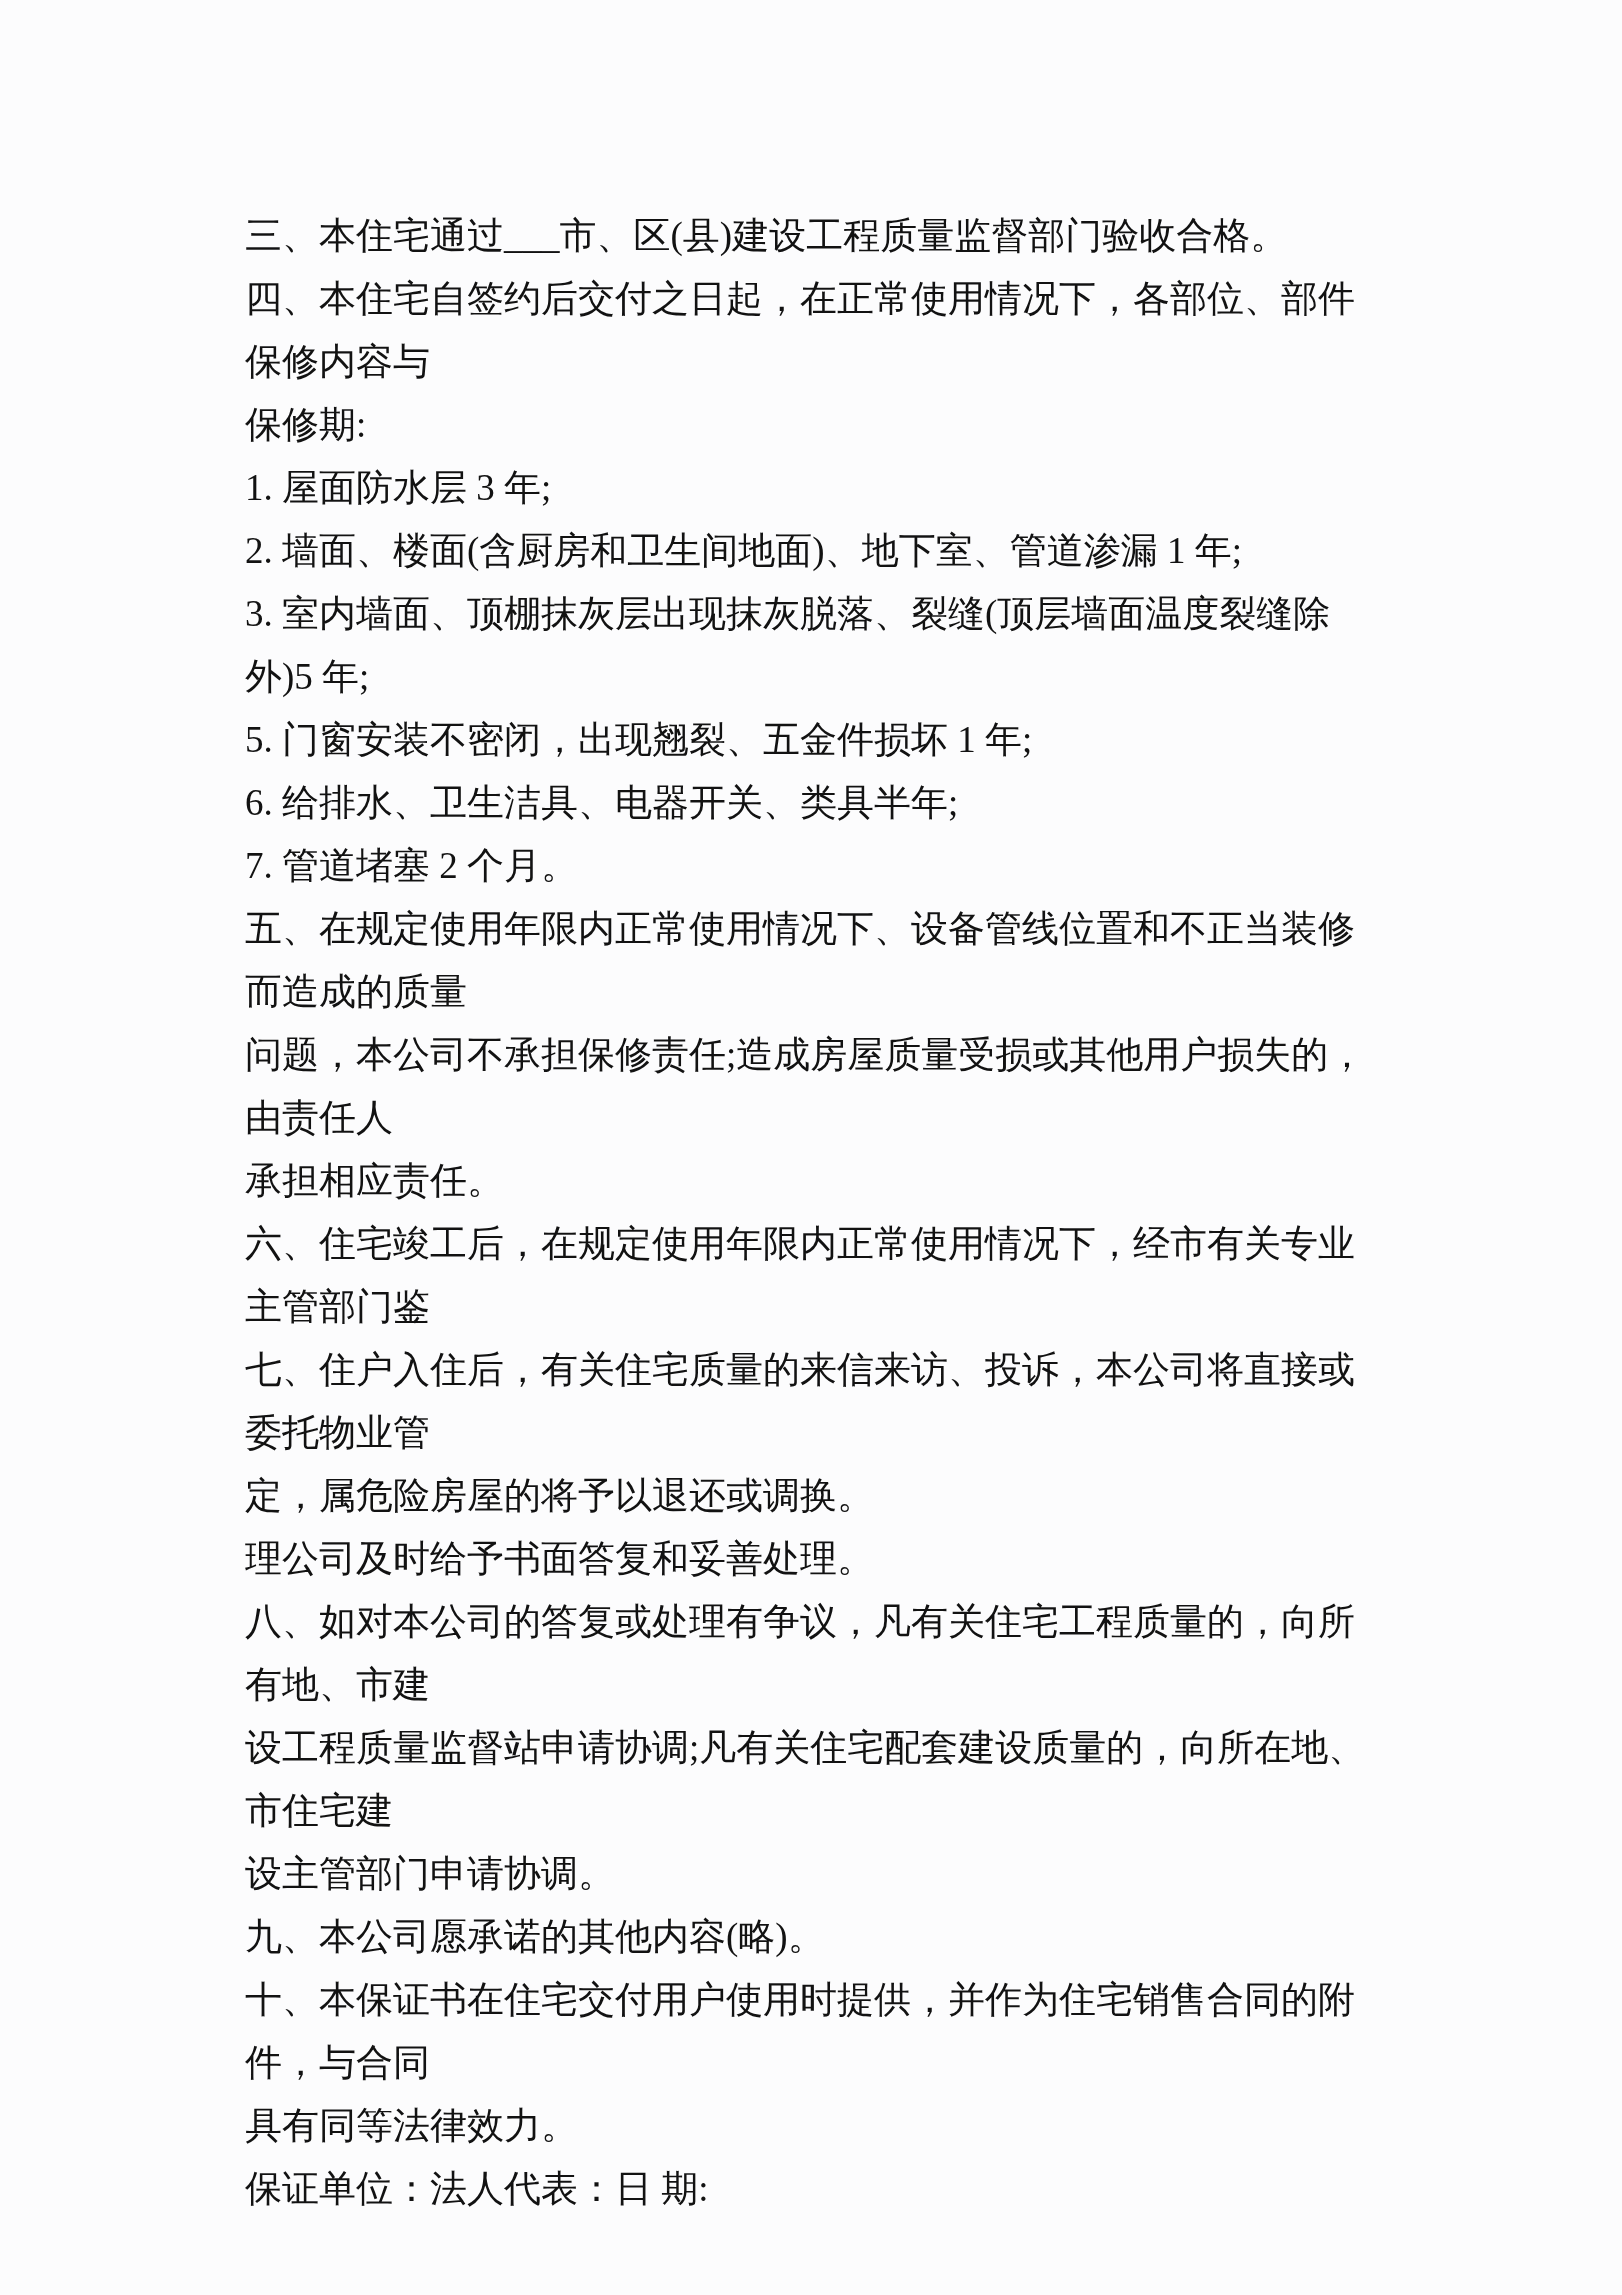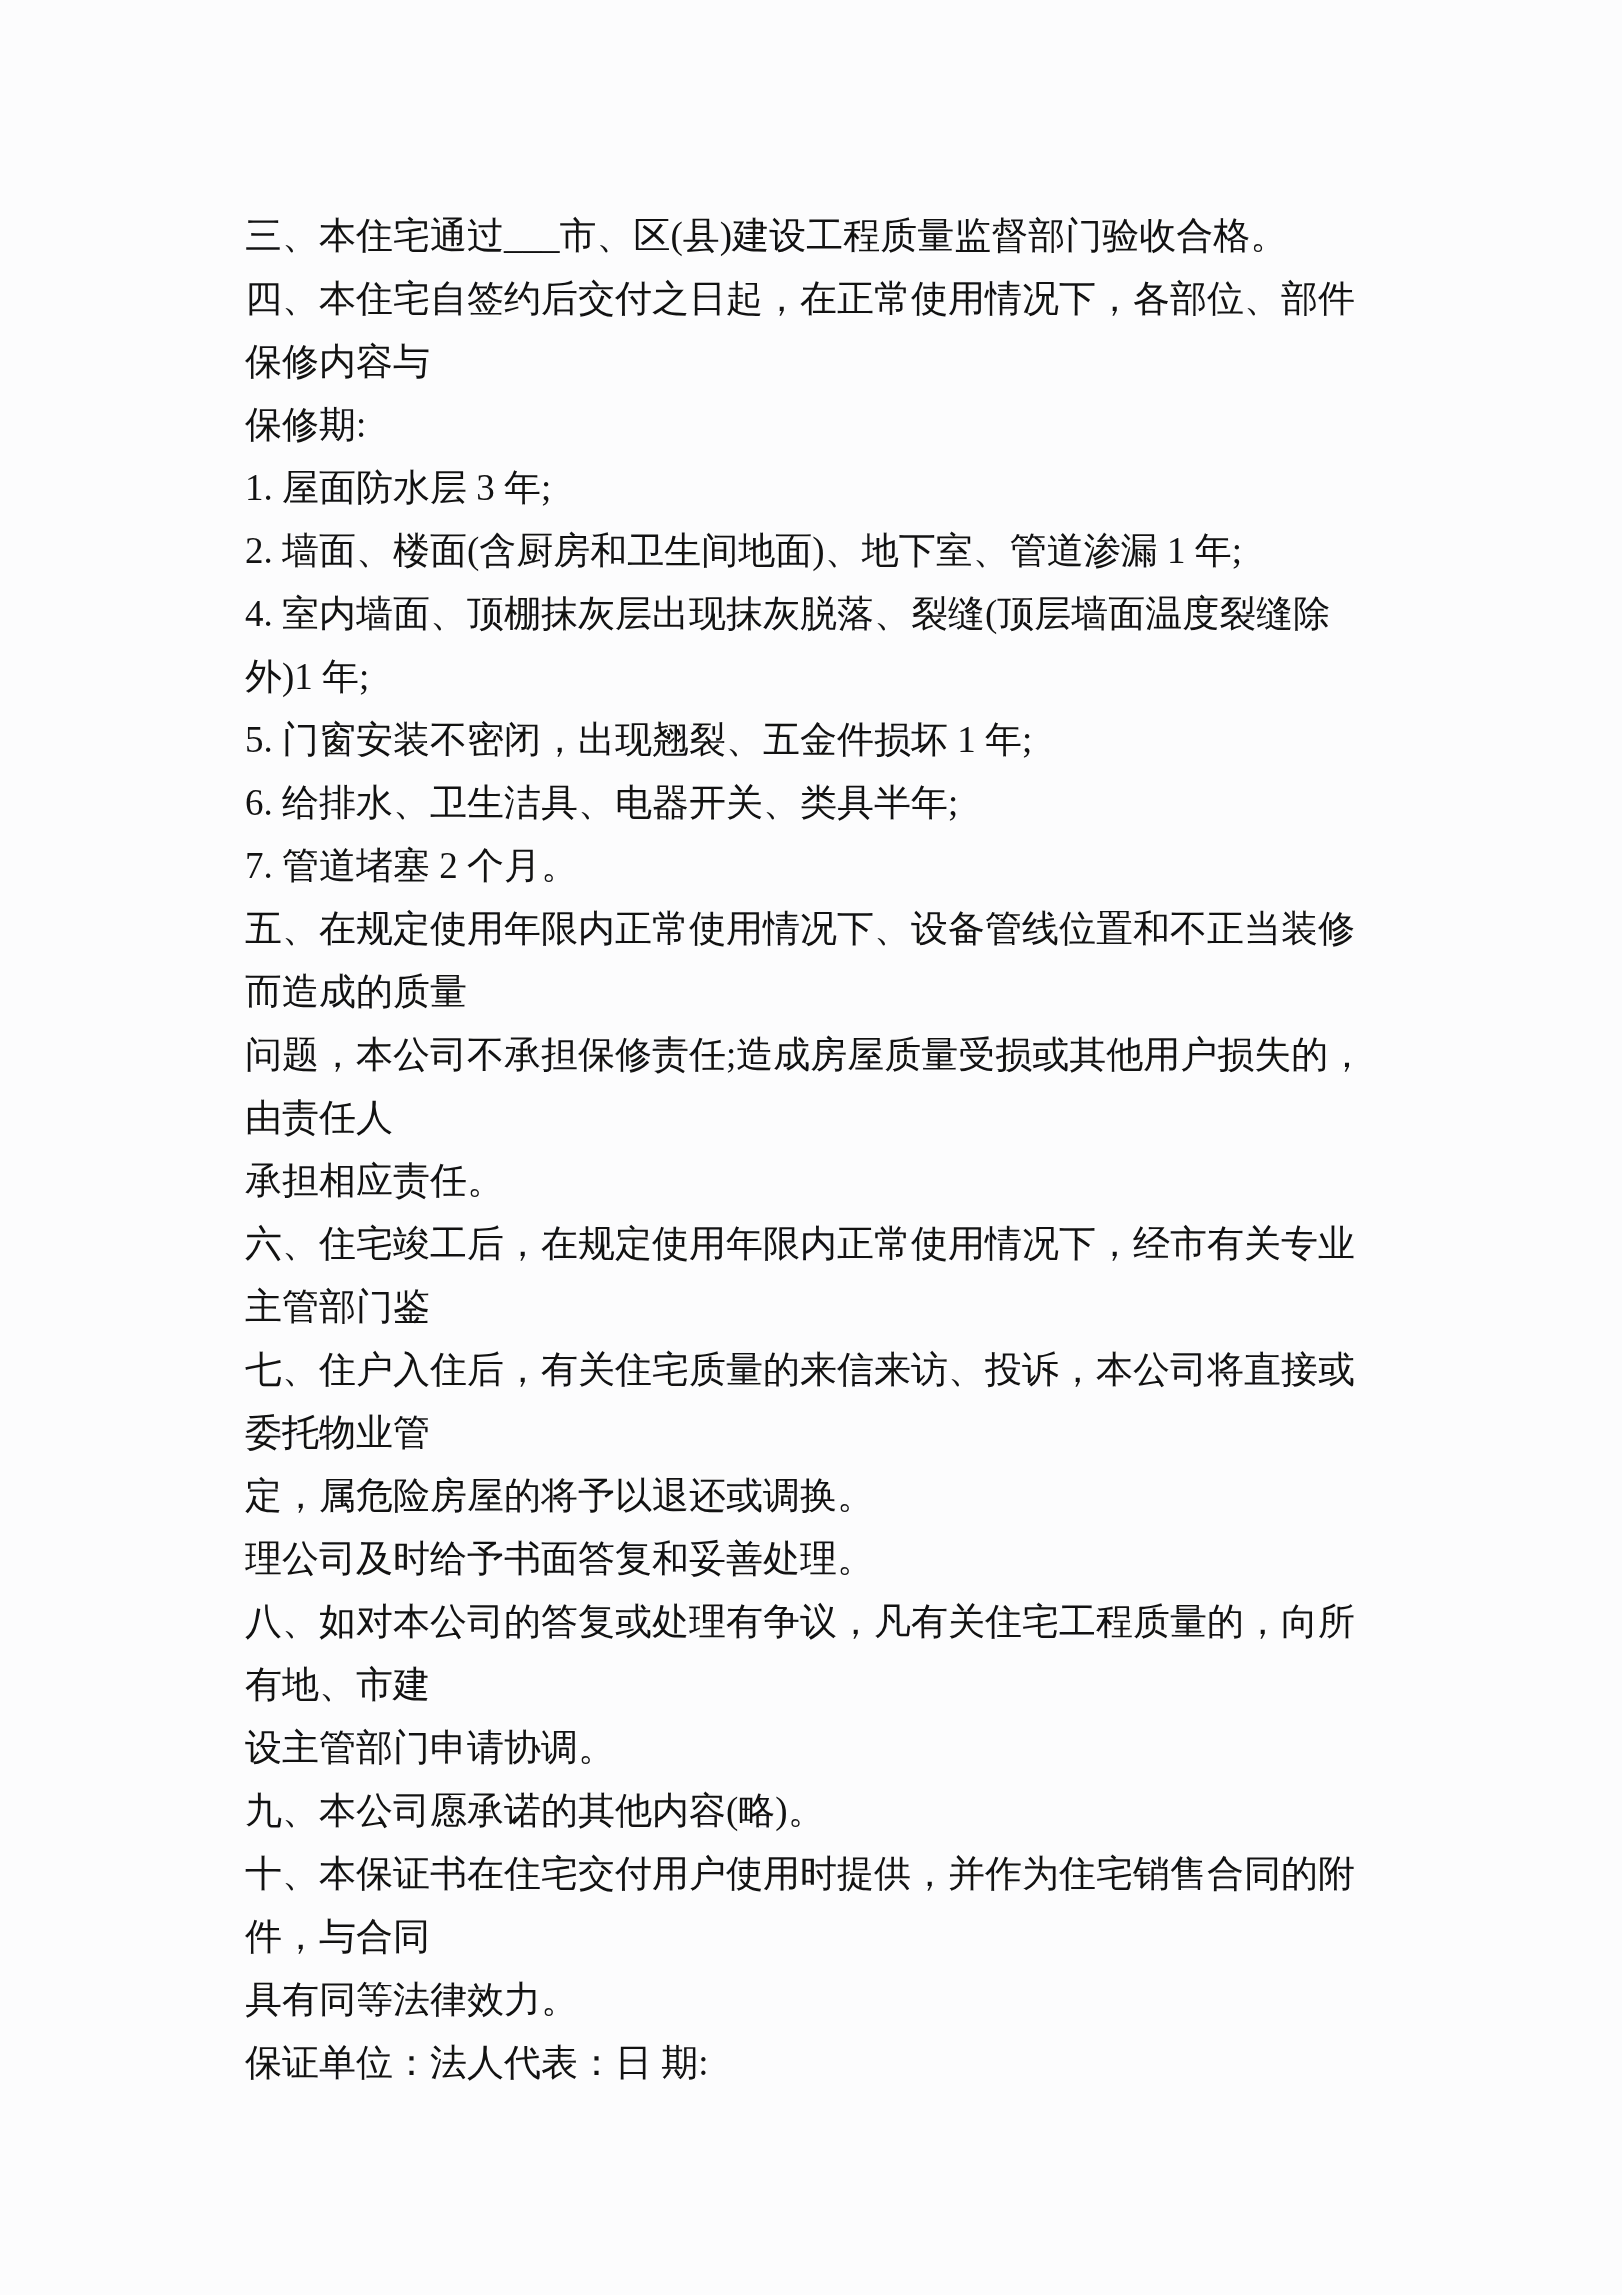--- a/index.html
+++ b/index.html
@@ -37,32 +37,33 @@
 </head>
 <body>
 
 <div class="page">
   <div class="content">
     <div class="line">三、本住宅通过___市、区(县)建设工程质量监督部门验收合格。</div>
     <div class="line">四、本住宅自签约后交付之日起，在正常使用情况下，各部位、部件保修内容与</div>
     <div class="line">保修期:</div>
     <div class="line">1. 屋面防水层 3 年;</div>
     <div class="line">2. 墙面、楼面(含厨房和卫生间地面)、地下室、管道渗漏 1 年;</div>
-    <div class="line">4. 室内墙面、顶棚抹灰层出现抹灰脱落、裂缝(顶层墙面温度裂缝除外)1 年;</div>
+    <div class="line">3. 室内墙面、顶棚抹灰层出现抹灰脱落、裂缝(顶层墙面温度裂缝除外)5 年;</div>
     <div class="line">5. 门窗安装不密闭，出现翘裂、五金件损坏 1 年;</div>
     <div class="line">6. 给排水、卫生洁具、电器开关、类具半年;</div>
     <div class="line">7. 管道堵塞 2 个月。</div>
     <div class="line">五、在规定使用年限内正常使用情况下、设备管线位置和不正当装修而造成的质量</div>
     <div class="line">问题，本公司不承担保修责任;造成房屋质量受损或其他用户损失的，由责任人</div>
     <div class="line">承担相应责任。</div>
     <div class="line">六、住宅竣工后，在规定使用年限内正常使用情况下，经市有关专业主管部门鉴</div>
     <div class="line">七、住户入住后，有关住宅质量的来信来访、投诉，本公司将直接或委托物业管</div>
     <div class="line">定，属危险房屋的将予以退还或调换。</div>
     <div class="line">理公司及时给予书面答复和妥善处理。</div>
     <div class="line">八、如对本公司的答复或处理有争议，凡有关住宅工程质量的，向所有地、市建</div>
+    <div class="line">设工程质量监督站申请协调;凡有关住宅配套建设质量的，向所在地、市住宅建</div>
     <div class="line">设主管部门申请协调。</div>
     <div class="line">九、本公司愿承诺的其他内容(略)。</div>
     <div class="line">十、本保证书在住宅交付用户使用时提供，并作为住宅销售合同的附件，与合同</div>
     <div class="line">具有同等法律效力。</div>
     <div class="line">保证单位：法人代表：日 期:</div>
 
   </div>
 </div>
 
 

